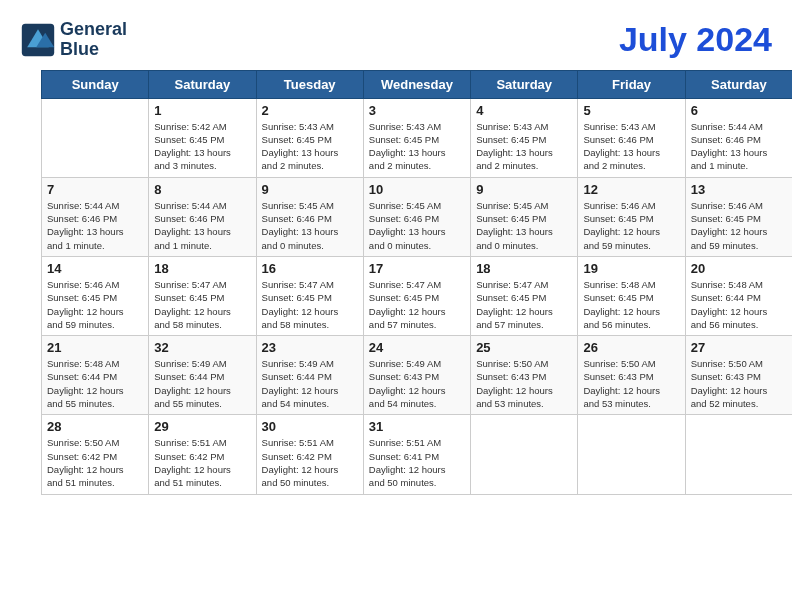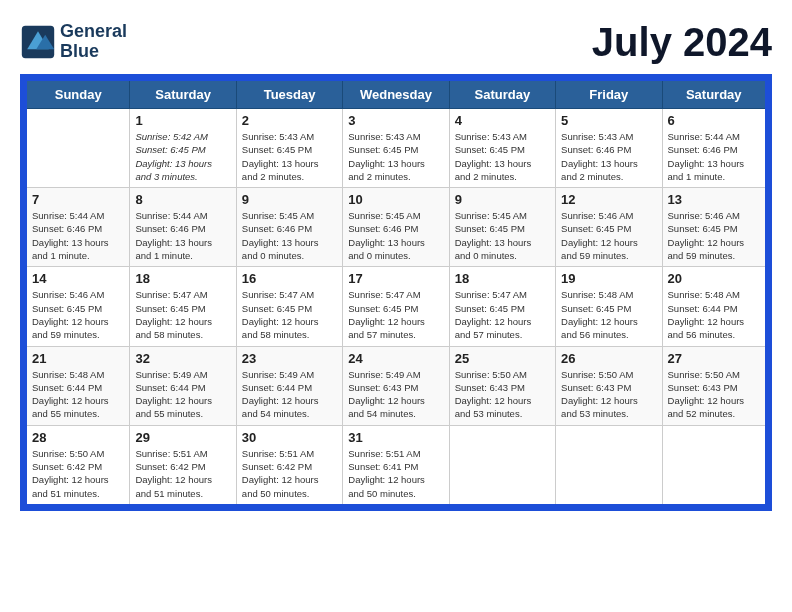--- a/index.html
+++ b/index.html
@@ -28,34 +28,35 @@
     }
     .logo-icon {
       width: 36px;
       height: 36px;
       margin-right: 4px;
     }
     .title-block {
       text-align: right;
     }
     .month-title {
-      font-size: 40px;
+      font-size: 34px;
       font-weight: bold;
-      color: #0f172a;
+      color: #1d4ed8;
       line-height: 1.1;
     }
     .location {
       font-size: 16px;
       color: #333;
       font-weight: normal;
     }
     .calendar {
       width: 100%;
       border-collapse: collapse;
-      border: 7px solid #1d4ed8;
+      border: 1px solid #1d4ed8;
+      margin-left: 21px;
     }
     .calendar th {
       background-color: #2a6099;
       color: #fff;
       text-align: center;
       padding: 6px 4px;
       font-size: 13px;
       border: 1px solid #1a4a79;
     }
     .calendar td {
@@ -115,21 +116,21 @@
         <th>Saturday</th>
         <th>Friday</th>
         <th>Saturday</th>
       </tr>
   </thead>
   <tbody id="calendar-body">
   <tr>
         <td class="empty-cell"></td>
         <td>
           <span class="day-number">1</span>
-          <div class="day-info" style="white-space: pre-line; font-style: italic;">Sunrise: 5:42 AM
+          <div class="day-info" style="white-space: pre-line;">Sunrise: 5:42 AM
 Sunset: 6:45 PM
 Daylight: 13 hours
 and 3 minutes.</div>
         </td>
         <td>
           <span class="day-number">2</span>
           <div class="day-info" style="white-space: pre-line;">Sunrise: 5:43 AM
 Sunset: 6:45 PM
 Daylight: 13 hours
 and 2 minutes.</div>

